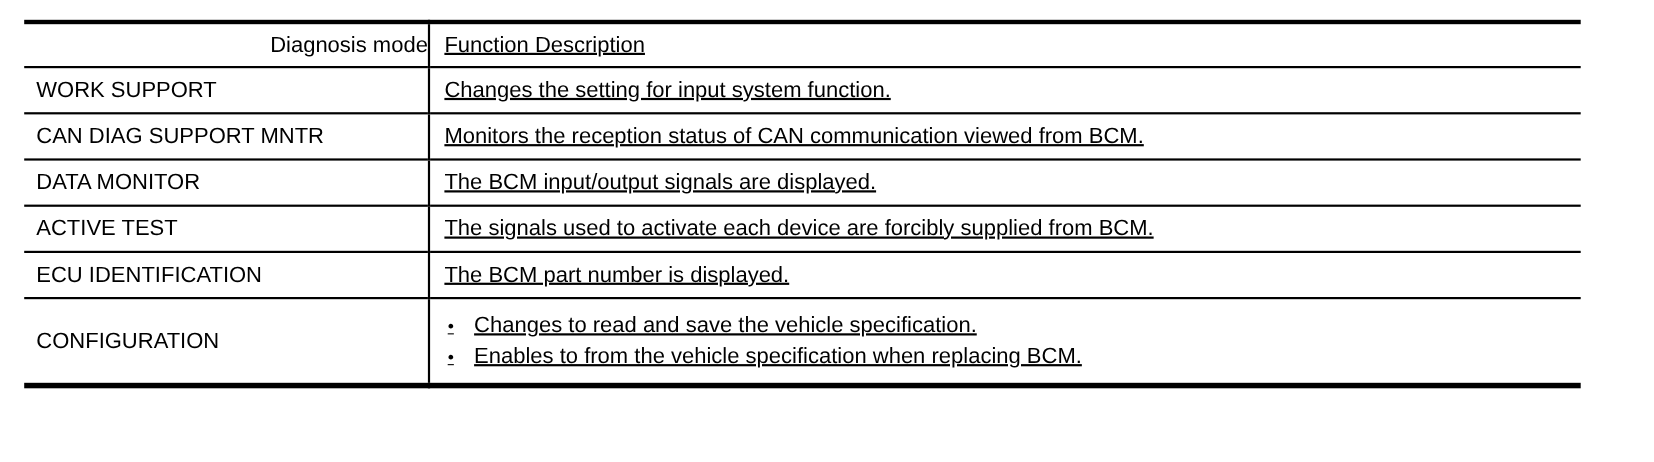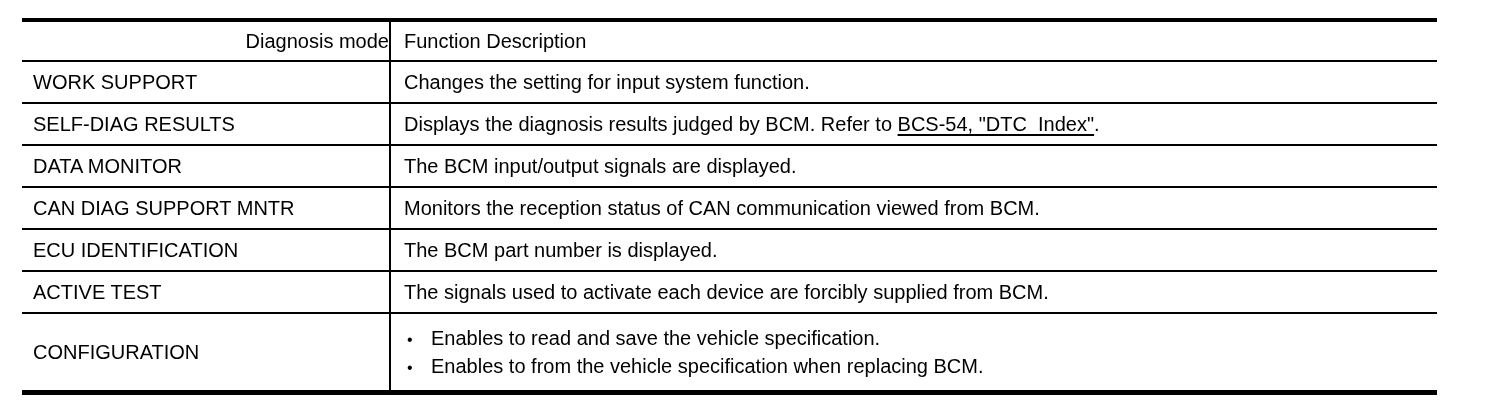--- a/index.html
+++ b/index.html
@@ -33,21 +33,21 @@
     font-size: 20px;
     font-weight: normal;
     vertical-align: middle;
     padding: 0;
     line-height: 1.2;
   }
   
   tbody tr > th, tbody tr > td, thead tr + tr > * { border-top: 2px solid #000; }
   tbody tr:first-child > td { border-top: 2px solid #000; }
   
-  .cell-desc { border-left: 2px solid #000; }
+  .cell-desc { border-left: 2px solid #000; text-decoration: underline; }
   thead th {
     height: 38px;
     text-align: right;
   }
   .cell-mode {
     height: 40px;
     text-align: left;
     padding-left: 11px;
     margin-top: 48px;
   }
@@ -98,46 +98,42 @@
         <th>Diagnosis mode</th>
         <th class="cell-desc">Function Description</th>
       </tr>
     </thead>
     <tbody>
       <tr>
         <td class="cell-mode">WORK SUPPORT</td>
         <td class="cell-desc">Changes the setting for input system function.</td>
       </tr>
       <tr>
-        <td class="cell-mode">SELF-DIAG RESULTS</td>
-        <td class="cell-desc"><span>Displays the diagnosis results judged by BCM. Refer to </span><a class="doc-link">BCS-54, "DTC  Index"</a><span>.</span></td>
+        <td class="cell-mode">CAN DIAG SUPPORT MNTR</td>
+        <td class="cell-desc">Monitors the reception status of CAN communication viewed from BCM.</td>
       </tr>
       <tr>
         <td class="cell-mode">DATA MONITOR</td>
         <td class="cell-desc">The BCM input/output signals are displayed.</td>
       </tr>
       <tr>
-        <td class="cell-mode">CAN DIAG SUPPORT MNTR</td>
-        <td class="cell-desc">Monitors the reception status of CAN communication viewed from BCM.</td>
+        <td class="cell-mode">ACTIVE TEST</td>
+        <td class="cell-desc">The signals used to activate each device are forcibly supplied from BCM.</td>
       </tr>
       <tr>
         <td class="cell-mode">ECU IDENTIFICATION</td>
         <td class="cell-desc">The BCM part number is displayed.</td>
-      </tr>
-      <tr>
-        <td class="cell-mode">ACTIVE TEST</td>
-        <td class="cell-desc">The signals used to activate each device are forcibly supplied from BCM.</td>
       </tr>
       <tr class="row-configuration">
         <td class="cell-mode">CONFIGURATION</td>
         <td class="cell-desc">
           <div class="bullet-list">
             <div class="bullet-line">
               <span class="bullet">•</span>
-              <span>Enables to read and save the vehicle specification.</span>
+              <span>Changes to read and save the vehicle specification.</span>
             </div>
             <div class="bullet-line">
               <span class="bullet">•</span>
               <span>Enables to from the vehicle specification when replacing BCM.</span>
             </div>
           </div>
         </td>
       </tr>
     </tbody>
   </table>

